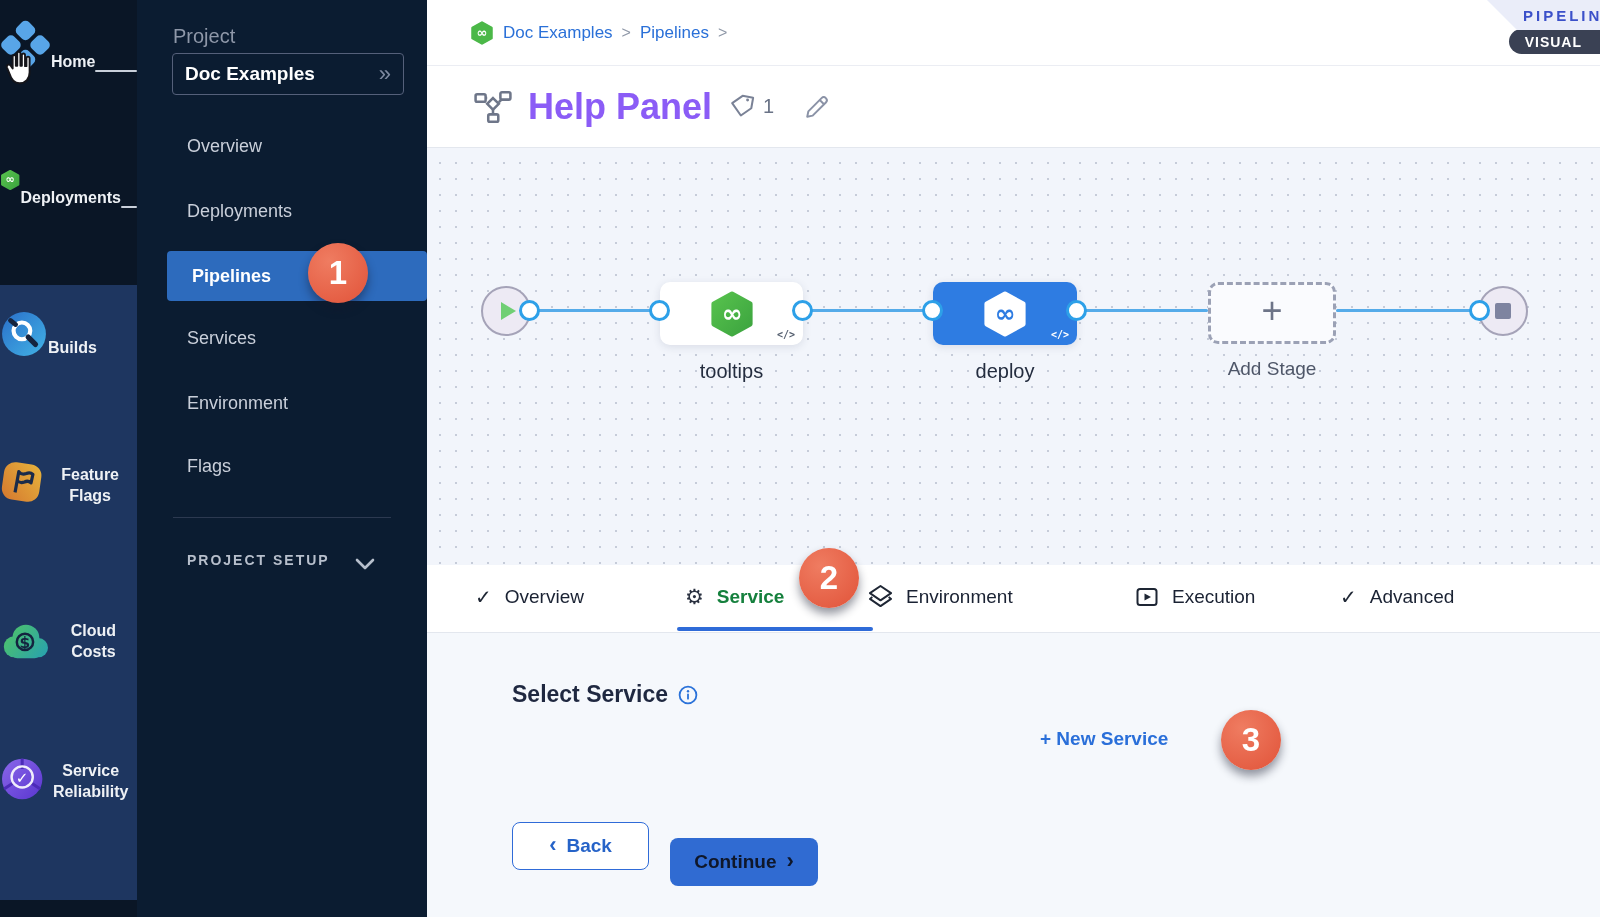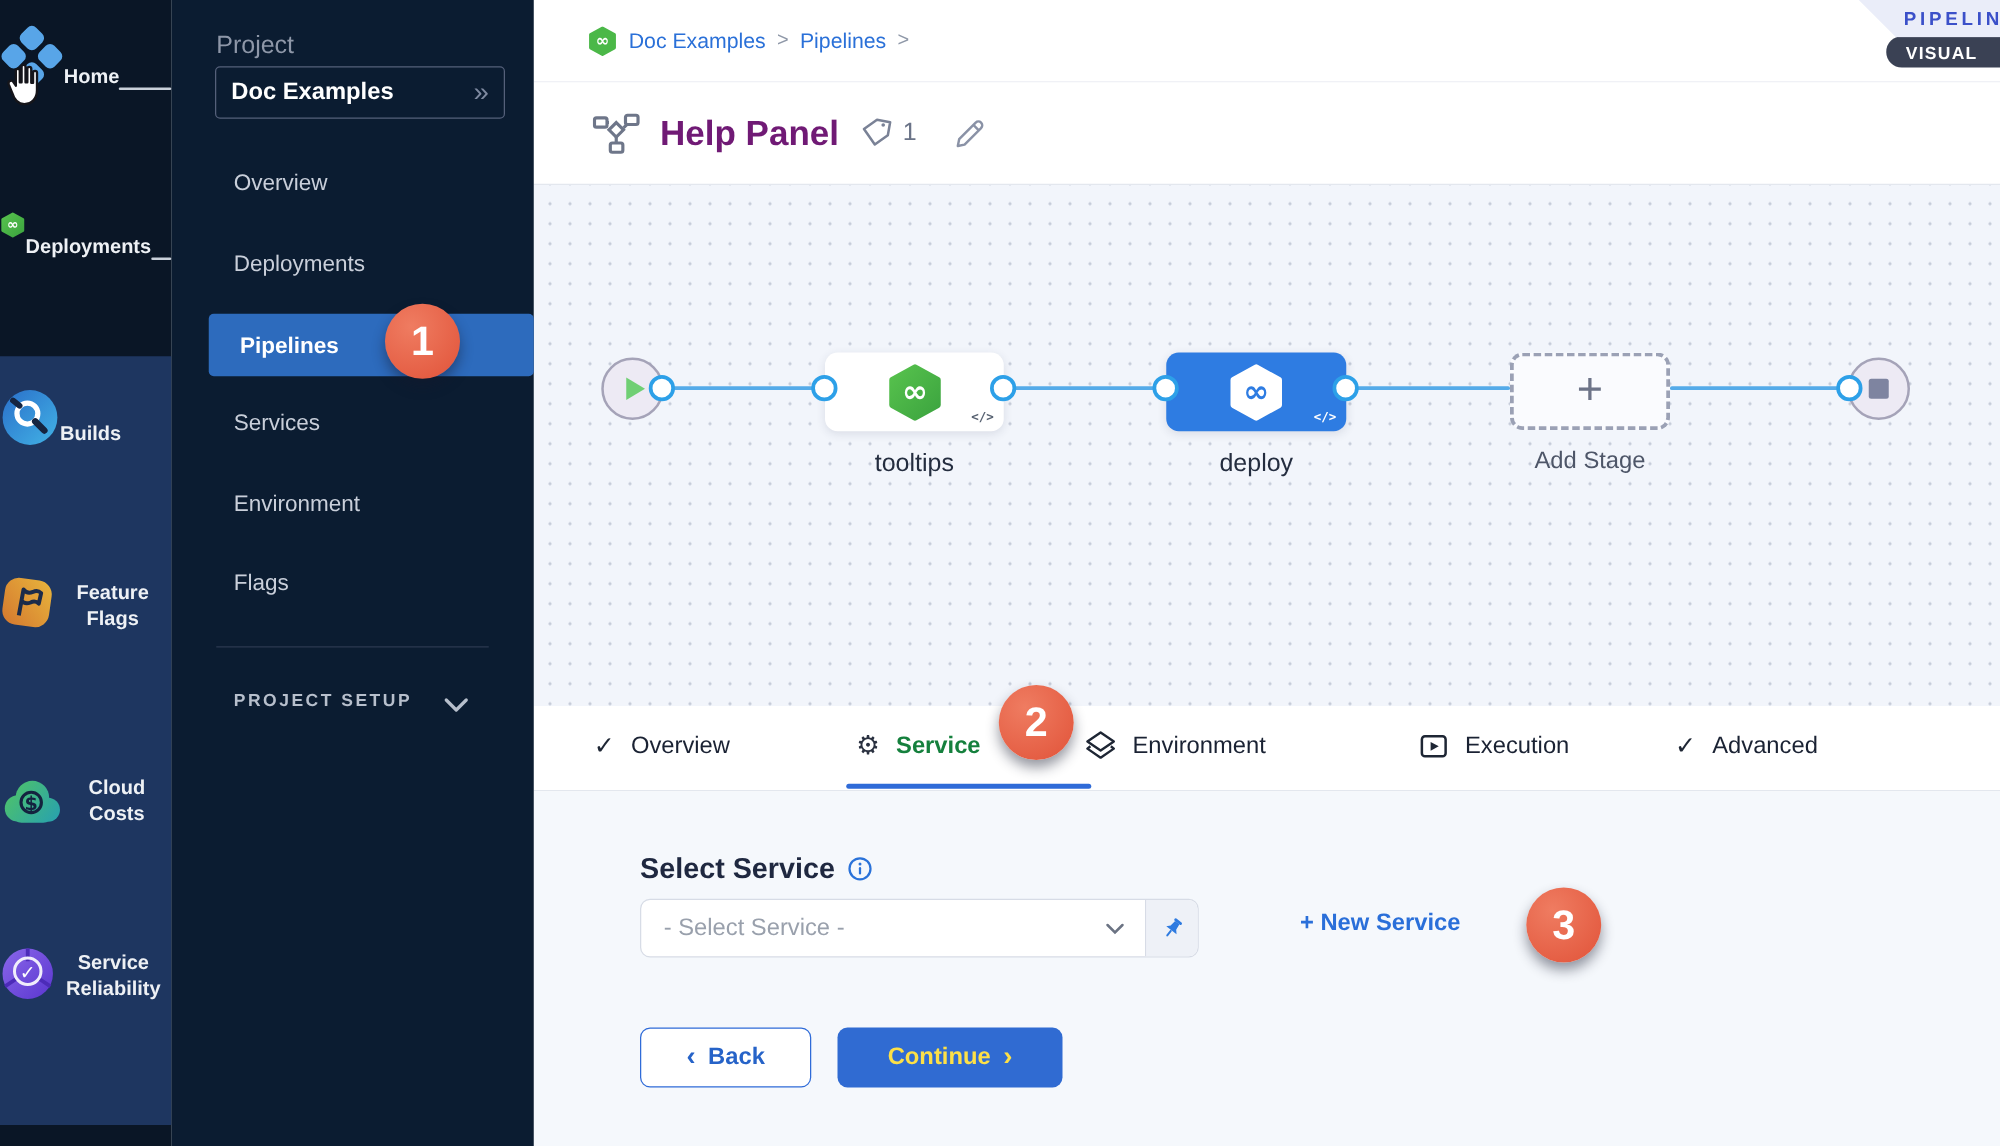--- a/index.html
+++ b/index.html
@@ -39,21 +39,21 @@
   #crumbrow { position:absolute; left:0; top:0; width:1173px; height:66px; border-bottom:1px solid #ebedf3;
     display:flex; align-items:center; padding-left:43px; gap:9px; background:#fff; }
   .crumb-link { color:#2a70d8; font-size:17px; }
   .crumb-sep { color:#8f98a8; font-size:16px; }
   #banner { position:absolute; top:0; left:1060px; width:113px; height:30px; background:#eaedf9;
     clip-path:polygon(0 0,100% 0,100% 100%,30px 100%); display:flex; align-items:center; z-index:5; }
   #banner span { margin-left:36px; color:#3b50c9; font-size:15px; font-weight:700; letter-spacing:3px; white-space:nowrap; }
 
   #titlerow { position:absolute; left:0; top:66px; width:1173px; height:82px; border-bottom:1px solid #e3e7ee;
     display:flex; align-items:center; padding-left:47px; gap:16px; background:#fff; }
-  .page-title { color:#701a75; font-size:28px; font-weight:700; }
+  .page-title { color:#8b5cf6; font-size:36px; font-weight:700; }
   .tag-count { color:#6a7387; font-size:20px; margin-left:-8px; }
   #visual-pill { position:absolute; right:0; top:29px; height:25px; padding:0 18px 0 16px; background:#3a4154;
     border-radius:13px 0 0 13px; display:flex; align-items:center; }
   #visual-pill span { color:#fff; font-size:14px; font-weight:700; letter-spacing:1px; }
 
   
   #canvas { position:absolute; left:0; top:148px; width:1173px; height:417px; background:#f2f5fb;
     background-image:radial-gradient(circle,#c6ccd9 1.1px,transparent 1.4px); background-size:16px 16px; background-position:5px 7px; }
   .pline { position:absolute; top:161px; height:3px; background:#55abe9; border-radius:2px; z-index:1; }
   .pdot { position:absolute; top:152px; width:21px; height:21px; border-radius:50%; background:#fff;
@@ -92,21 +92,21 @@
   .dropdown { position:absolute; left:85px; top:86px; width:447px; height:47px; background:#fff;
     border:1px solid #d7dce6; border-radius:8px; display:flex; align-items:center; }
   .dd-text { flex:1; padding-left:18px; color:#99a0ac; font-size:19px; }
   .dd-chev { margin-right:16px; }
   .dd-pin { width:42px; height:45px; border-left:1px solid #d7dce6; background:#eef1f7;
     border-radius:0 7px 7px 0; display:flex; align-items:center; justify-content:center; }
   .new-service { position:absolute; left:613px; top:95px; font-size:19px; font-weight:700; color:#2a6fd9; cursor:pointer; }
   .btn { position:absolute; top:189px; height:48px; border-radius:8px; display:flex; align-items:center;
     justify-content:center; gap:10px; font-size:19px; font-weight:700; cursor:pointer; }
   .btn-back { left:85px; width:137px; background:#fff; border:1.5px solid #2f6bd8; color:#2663c8; }
-  .btn-continue { left:243px; width:180px; background:#306bd2; color:#fde047; }
+  .btn-continue { left:243px; width:148px; background:#306bd2; color:#0f172a;margin-top:16px; }
   .btn .bchev { font-size:22px; font-weight:700; margin-top:-2px; }
 
   #cursor { position:absolute; left:0; top:50px; z-index:50; }
 </style>
 </head>
 <body>
 
 <div id="rail">
   <div class="rail-light"></div>
 
@@ -356,35 +356,20 @@
   <div id="panel">
     <div class="fld-label-row">
       <span class="fld-label">Select Service</span>
       <svg width="20" height="20" viewBox="0 0 20 20" fill="none">
         <circle cx="10" cy="10" r="8.4" stroke="#2a72d9" stroke-width="1.8"></circle>
         <circle cx="10" cy="6.2" r="1.2" fill="#2a72d9"></circle>
         <rect x="9.1" y="8.6" width="1.8" height="6" rx="0.9" fill="#2a72d9"></rect>
       </svg>
     </div>
 
-    <div class="dropdown">
-      <span class="dd-text">- Select Service -</span>
-      <svg class="dd-chev" width="16" height="10" viewBox="0 0 16 10">
-        <polyline points="2,2 8,8 14,2" fill="none" stroke="#6b7383" stroke-width="2" stroke-linecap="round"></polyline>
-      </svg>
-      <div class="dd-pin">
-        <svg width="20" height="20" viewBox="0 0 20 20" fill="#2f7be0">
-          <g transform="rotate(38 10 10)">
-            <rect x="6.4" y="1.6" width="7.2" height="2.2" rx="1"></rect>
-            <path d="M7.8 3.8 L12.2 3.8 L12.8 8.8 L15.2 11.4 L4.8 11.4 L7.2 8.8 Z"></path>
-            <rect x="9.2" y="11.4" width="1.6" height="6.2" rx="0.8"></rect>
-          </g>
-        </svg>
-      </div>
-    </div>
 
     <div class="new-service">
       <span>+ New Service</span>
     </div>
 
     <div class="btn btn-back">
       <span class="bchev">‹</span>
       <span>Back</span>
     </div>
     <div class="btn btn-continue">

